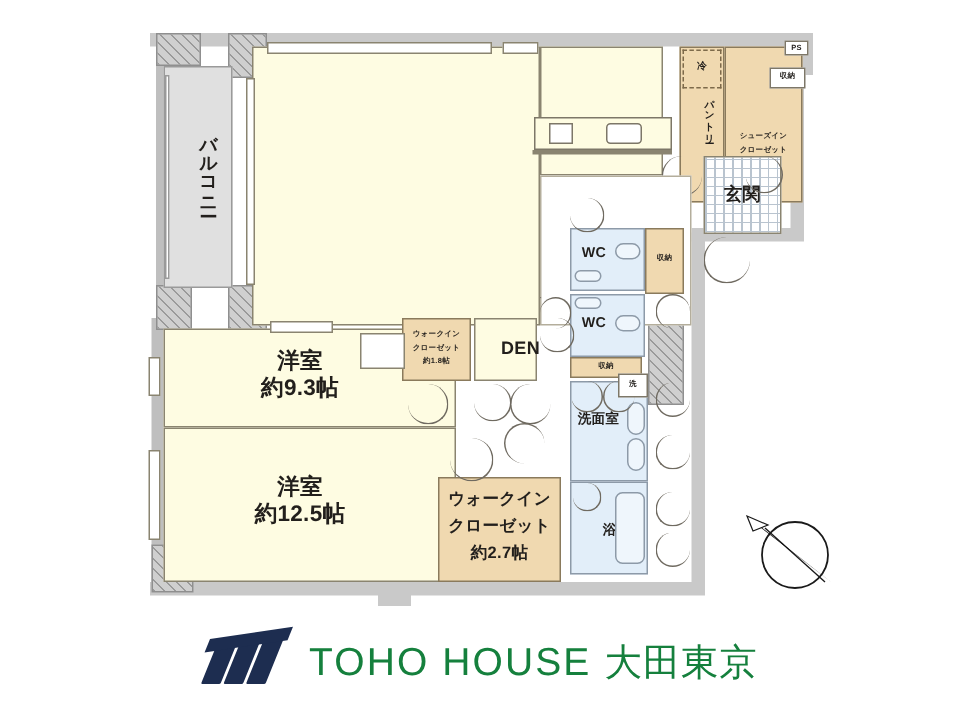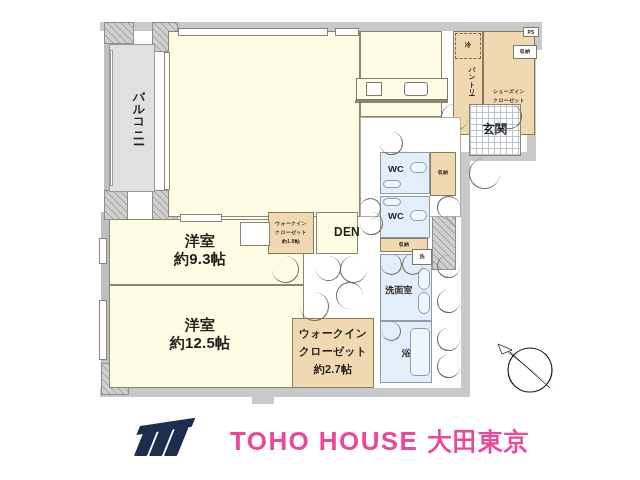--- a/index.html
+++ b/index.html
@@ -70,22 +70,22 @@
         display:flex;align-items:center;gap:14px;}
   #logo .mark{position:relative;width:52px;height:30px;flex:0 0 auto;}
   #logo .mark i{position:absolute;top:0;width:13px;height:30px;background:#1d2d50;
     transform:skewX(-22deg);border-radius:1px;}
   #logo .mark i:nth-child(1){left:0;}
   #logo .mark i:nth-child(2){left:15px;}
   #logo .mark i:nth-child(3){left:30px;}
   #logo .mark b{position:absolute;left:0;top:0;width:52px;height:9px;
     background:#1d2d50;transform:skewX(-22deg) skewY(-9deg);
     transform-origin:left top;}
-  #logo .txt{font-size:26px;font-weight:700;color:#ec4899;letter-spacing:1.4px;
-             white-space:nowrap;margin-left:24px;}
+  #logo .txt{font-size:26px;font-weight:400;color:#15803d;letter-spacing:1.4px;
+             white-space:nowrap;}
   #logo .txt .jp{font-size:25px;letter-spacing:0.5px;}
 
   
   #compass{position:absolute;left:492px;top:330px;width:72px;height:72px;}
   #compass svg{display:block;}
 </style>
 </head>
 <body>
 
 <div id="stage">
@@ -169,21 +169,21 @@
   <div class="b water" style="left:380px;top:196px;width:50px;height:42px;"></div>
   <div class="lbl wc" style="left:383px;top:210px;width:26px;">WC</div>
   <div class="b fixblue" style="left:410px;top:210px;width:17px;height:11px;border-radius:6px;"></div>
   <div class="b fixblue" style="left:383px;top:198px;width:18px;height:8px;border-radius:4px;"></div>
   <div class="swing sw-tr" style="left:360px;top:198px;width:20px;height:20px;"></div>
 
   <div class="b closet" style="left:380px;top:238px;width:48px;height:14px;"></div>
   <div class="lbl tiny" style="left:380px;top:241px;width:48px;">収納</div>
 
   <div class="b water" style="left:380px;top:254px;width:52px;height:67px;"></div>
-  <div class="lbl sm" style="left:380px;top:285px;width:38px;">洗面室</div>
+  <div class="lbl sm" style="left:380px;top:274px;width:38px;">洗面室</div>
   <div class="b fixblue" style="left:418px;top:268px;width:12px;height:22px;border-radius:6px;"></div>
   <div class="b fixblue" style="left:418px;top:292px;width:12px;height:22px;border-radius:6px;"></div>
 
   <div class="b fixwhite" style="left:412px;top:249px;width:20px;height:16px;"></div>
   <div class="lbl tiny" style="left:412px;top:253px;width:20px;">洗</div>
   <div class="swing sw-br" style="left:381px;top:254px;width:20px;height:20px;"></div>
   <div class="swing sw-bl" style="left:402px;top:254px;width:20px;height:20px;"></div>
 
   <div class="b water" style="left:380px;top:321px;width:52px;height:62px;"></div>
   <div class="lbl sm" style="left:380px;top:348px;width:30px;padding-left:16px;">浴室</div>

